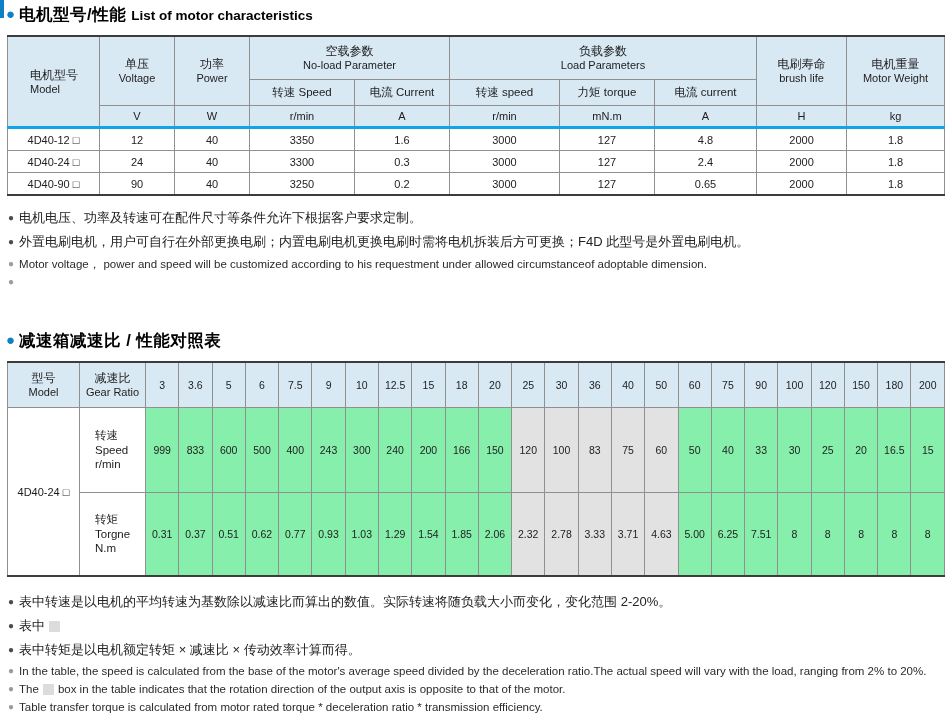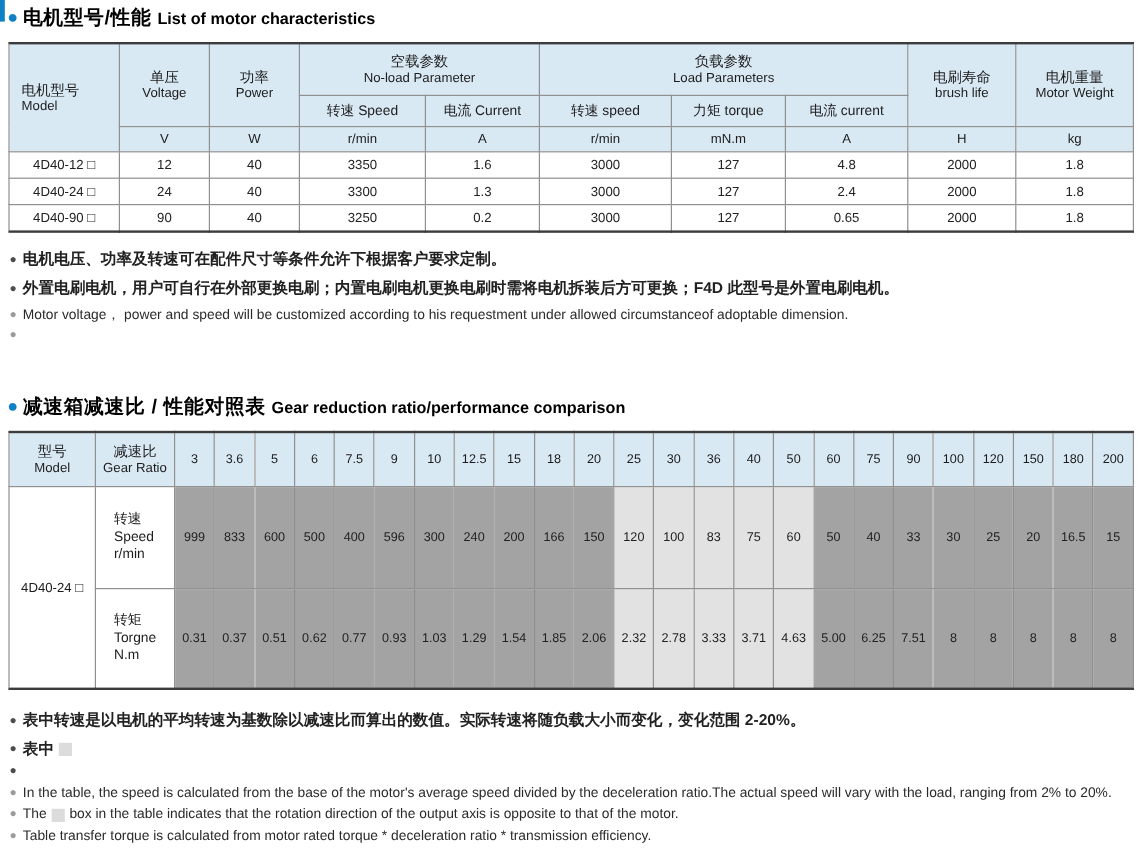--- a/index.html
+++ b/index.html
@@ -24,43 +24,43 @@
   table.dtable thead th{background:#d9e9f4;}
   .zh{font-size:12px;line-height:1.35;}
   .en{font-size:11px;line-height:1.25;}
   .unit{font-size:11px;}
 
   
   .t1 .rowA th{height:42px;text-align:center;}
   .t1 .rowB th{height:25px;font-size:11.5px;}
   .t1 .rowC th{height:20px;}
   .t1 tbody td{height:21px;font-size:11px;color:#222;}
-  .t1 tbody tr:first-child td{border-top:1px solid #0ea5e9;}
+  .t1 tbody tr:first-child td{border-top:3px solid #0ea5e9;}
   .t1 td.model{font-size:11px;}
 
   
   .notes{margin:13px 0 0 8px;}
   .note{display:flex;align-items:baseline;margin-bottom:6px;white-space:nowrap;}
   .nb{font-size:10px;line-height:1;margin-right:5px;transform:translateY(-1px);}
   .nb.dk{color:#4c4c4c;}
   .nb.lt{color:#9b9b9b;}
-  .note .zh-t{font-size:13px;color:#222;font-weight:bold;}
+  .note .zh-t{font-size:13px;color:#222;}
   .note .en-t{font-size:11.5px;color:#2a2a2a;}
   .gray-box{display:inline-block;width:11px;height:11px;background:#dcdcdc;
     margin:0 4px;align-self:center;}
 
   
   .sec2{margin-top:42px;}
   .t2 thead th{height:44px;}
   .t2 thead th.rnum{font-size:10.5px;}
   .t2 .model-cell{font-size:11px;background:#fff;}
   .t2 .lbl{background:#fff;text-align:left;padding-left:15px;font-size:11.5px;line-height:1.3;}
   .t2 tbody tr.speed-row td,.t2 tbody tr.speed-row th{height:84px;}
   .t2 tbody tr.torque-row td,.t2 tbody tr.torque-row th{height:82px;}
-  .t2 tbody td{font-size:10.5px;color:#222;background:#a3a3a3;}
+  .t2 tbody td{font-size:10.5px;color:#222;background:#86efac;}
   .t2 tbody td.shade{background:#e2e2e2;}
   .t2 tbody tr:first-child th,.t2 tbody tr:first-child td{border-top:1px solid #4a4a4a;}
 </style>
 </head>
 <body>
 
 <div class="edge-mark"></div>
 
 <div class="title-row">
   <span class="title-bullet">●</span>
@@ -76,21 +76,21 @@
     <col style="width:105px">
       <col style="width:95px">
       <col style="width:110px">
     <col style="width:95px">
       <col style="width:102px">
       <col style="width:90px">
       <col style="width:98px">
   </colgroup>
   <thead>
     <tr class="rowA">
-      <th rowspan="3" style="text-align:left;padding-left:10px;">
+      <th rowspan="3" style="text-align:left;padding-left:22px;">
         <div class="zh">电机型号</div>
         <div class="en">Model</div>
       </th>
       <th rowspan="2">
         <div class="zh">单压</div>
         <div class="en">Voltage</div>
       </th>
       <th rowspan="2">
         <div class="zh">功率</div>
         <div class="en">Power</div>
@@ -142,21 +142,21 @@
         <td>127</td>
         <td>4.8</td>
         <td>2000</td>
         <td>1.8</td>
       </tr>
       <tr>
         <td class="model">4D40-24 □</td>
         <td>24</td>
         <td>40</td>
         <td>3300</td>
-        <td>1.3</td>
+        <td>0.3</td>
         <td>3000</td>
         <td>127</td>
         <td>2.4</td>
         <td>2000</td>
         <td>1.8</td>
       </tr>
       <tr>
         <td class="model">4D40-90 □</td>
         <td>90</td>
         <td>40</td>
@@ -185,21 +185,20 @@
     <span class="en-t">Motor voltage，  power and speed will be customized according to his requestment under allowed circumstanceof adoptable dimension.</span>
   </div>
   <div class="note">
     <span class="nb lt">●</span>
   </div>
 </div>
 
 <div class="title-row sec2">
   <span class="title-bullet">●</span>
   <span class="title-zh">减速箱减速比 / 性能对照表</span>
-  <span class="title-en">Gear reduction ratio/performance comparison</span>
 </div>
 
 <table class="dtable t2">
   <colgroup>
     <col style="width:72px">
       <col style="width:66px">
   </colgroup>
   <thead>
     <tr>
       <th>
@@ -242,21 +241,21 @@
       <th class="lbl">
         <div>转速</div>
         <div>Speed</div>
         <div>r/min</div>
       </th>
     <td>999</td>
         <td>833</td>
         <td>600</td>
         <td>500</td>
         <td>400</td>
-        <td>596</td>
+        <td>243</td>
         <td>300</td>
         <td>240</td>
         <td>200</td>
         <td>166</td>
         <td>150</td>
         <td class="shade">120</td>
         <td class="shade">100</td>
         <td class="shade">83</td>
         <td class="shade">75</td>
         <td class="shade">60</td>
@@ -308,20 +307,21 @@
     <span class="nb dk">●</span>
     <span class="zh-t">表中转速是以电机的平均转速为基数除以减速比而算出的数值。实际转速将随负载大小而变化，变化范围 2-20%。</span>
   </div>
   <div class="note">
     <span class="nb dk">●</span>
     <span class="zh-t">表中</span>
     <span class="gray-box"></span>
   </div>
   <div class="note">
     <span class="nb dk">●</span>
+    <span class="zh-t">表中转矩是以电机额定转矩 × 减速比 × 传动效率计算而得。</span>
   </div>
   <div class="note">
     <span class="nb lt">●</span>
     <span class="en-t">In the table, the speed is calculated from the base of the motor's average speed  divided by the deceleration ratio.The actual speed will vary with the load, ranging from 2% to 20%.</span>
   </div>
   <div class="note">
     <span class="nb lt">●</span>
     <span class="en-t">The</span>
     <span class="gray-box"></span>
     <span class="en-t">box in the table indicates that the rotation direction of the output axis is opposite to that of the motor.</span>

